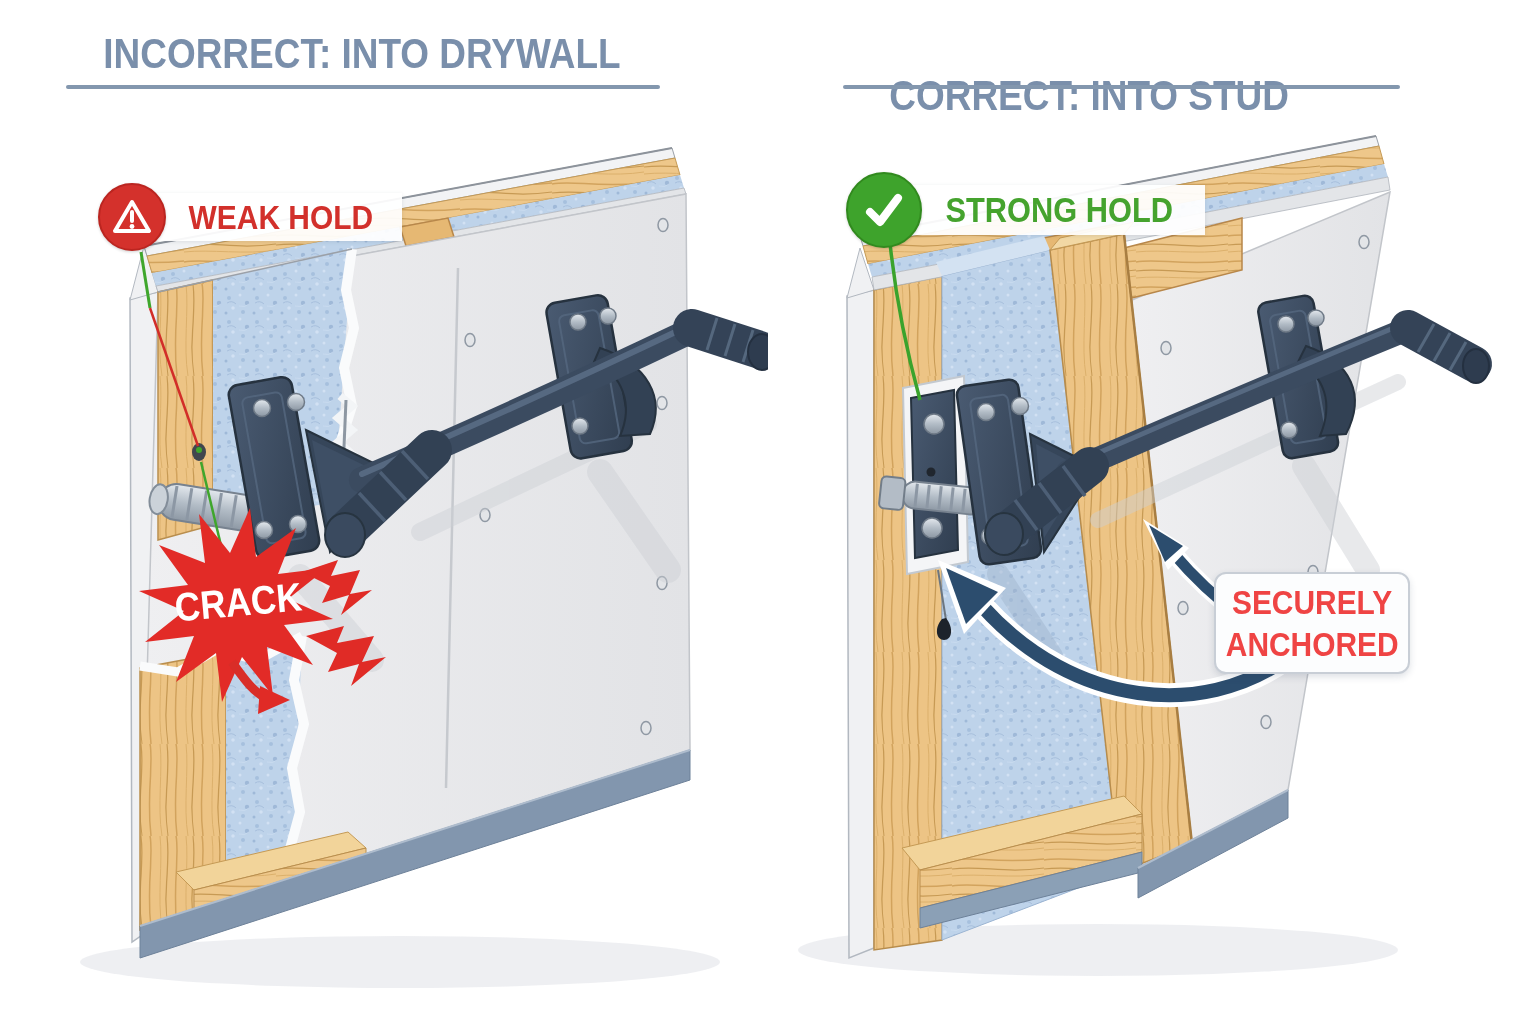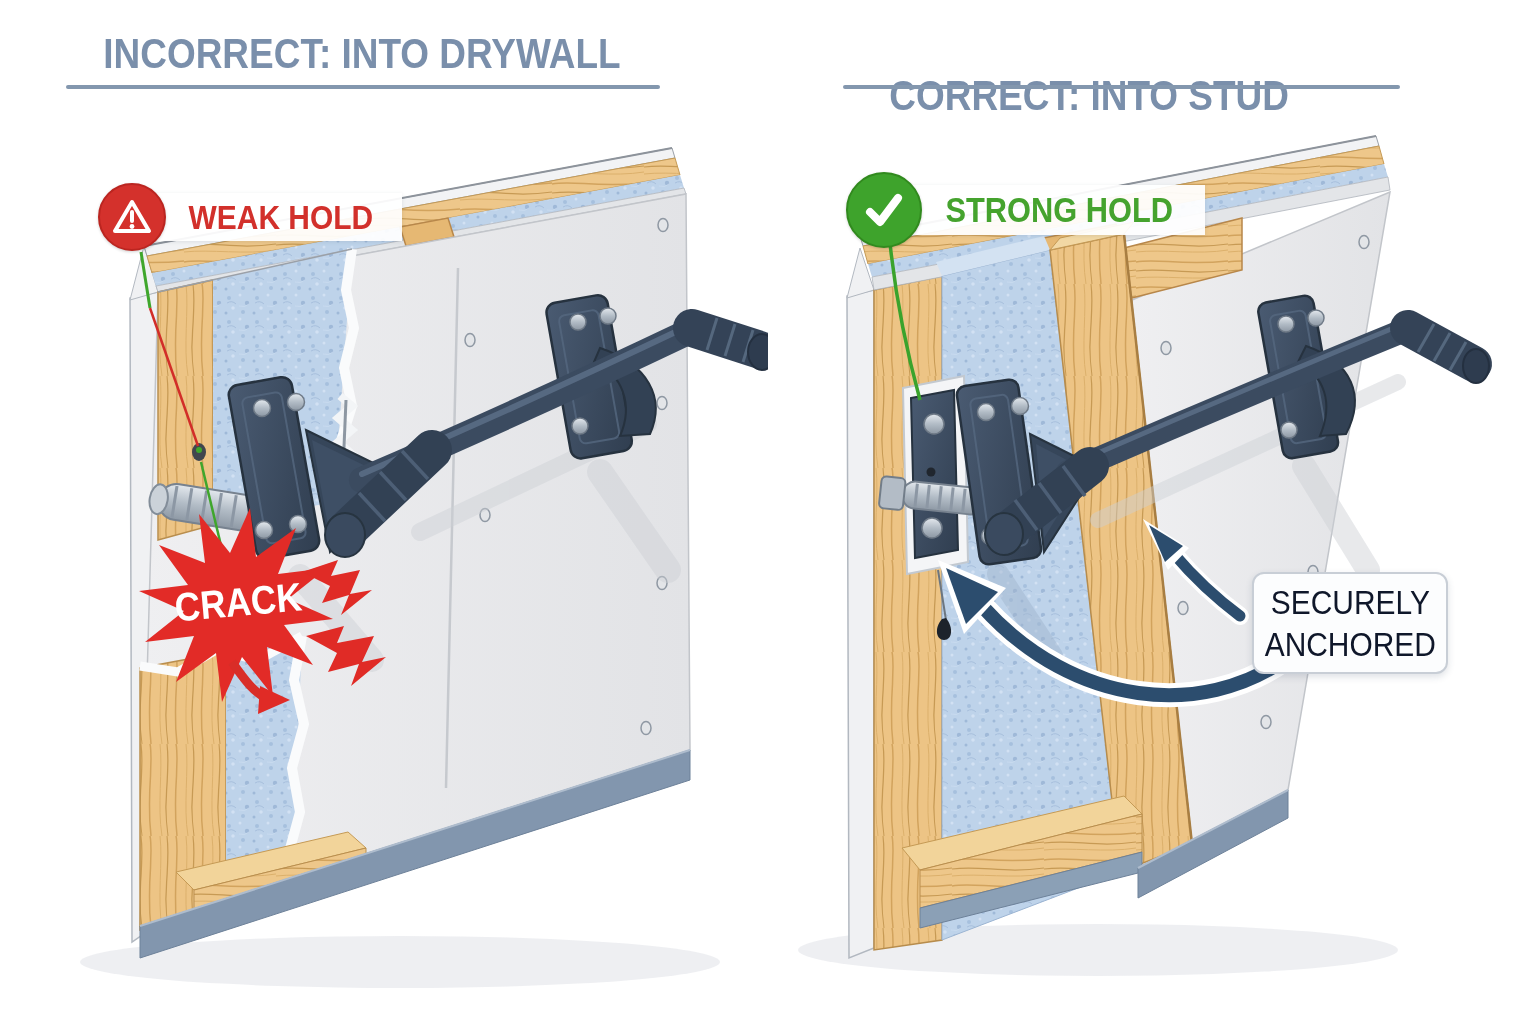--- a/index.html
+++ b/index.html
@@ -36,21 +36,21 @@
   
   .risk-box{position:absolute;left:236px;top:674px;width:300px;height:50px;z-index:6;
             background:#fbf9f9;border:3px solid #d2302b;box-sizing:border-box;
             display:flex;align-items:center;justify-content:center;
             color:#d2302b;font-weight:bold;font-size:32px;}
   
   .anchored-box{position:absolute;left:1214px;top:572px;width:196px;height:102px;z-index:6;
             background:#fcfdfe;border:2px solid #c8ced6;border-radius:12px;box-sizing:border-box;
             box-shadow:0 3px 7px rgba(40,60,90,.15);
             display:flex;flex-direction:column;align-items:center;justify-content:center;
-            color:#0f172a;font-weight:normal;font-size:34px;line-height:42px;text-align:center;margin-left:38px;}
+            color:#ef4444;font-weight:bold;font-size:34px;line-height:42px;text-align:center;}
 </style>
 </head>
 <body>
 
 <div class="page">
 
   <div class="panel-title title-left">
     <span class="scx">INCORRECT: INTO DRYWALL</span>
   </div>
   <div class="rule rule-left"></div>

